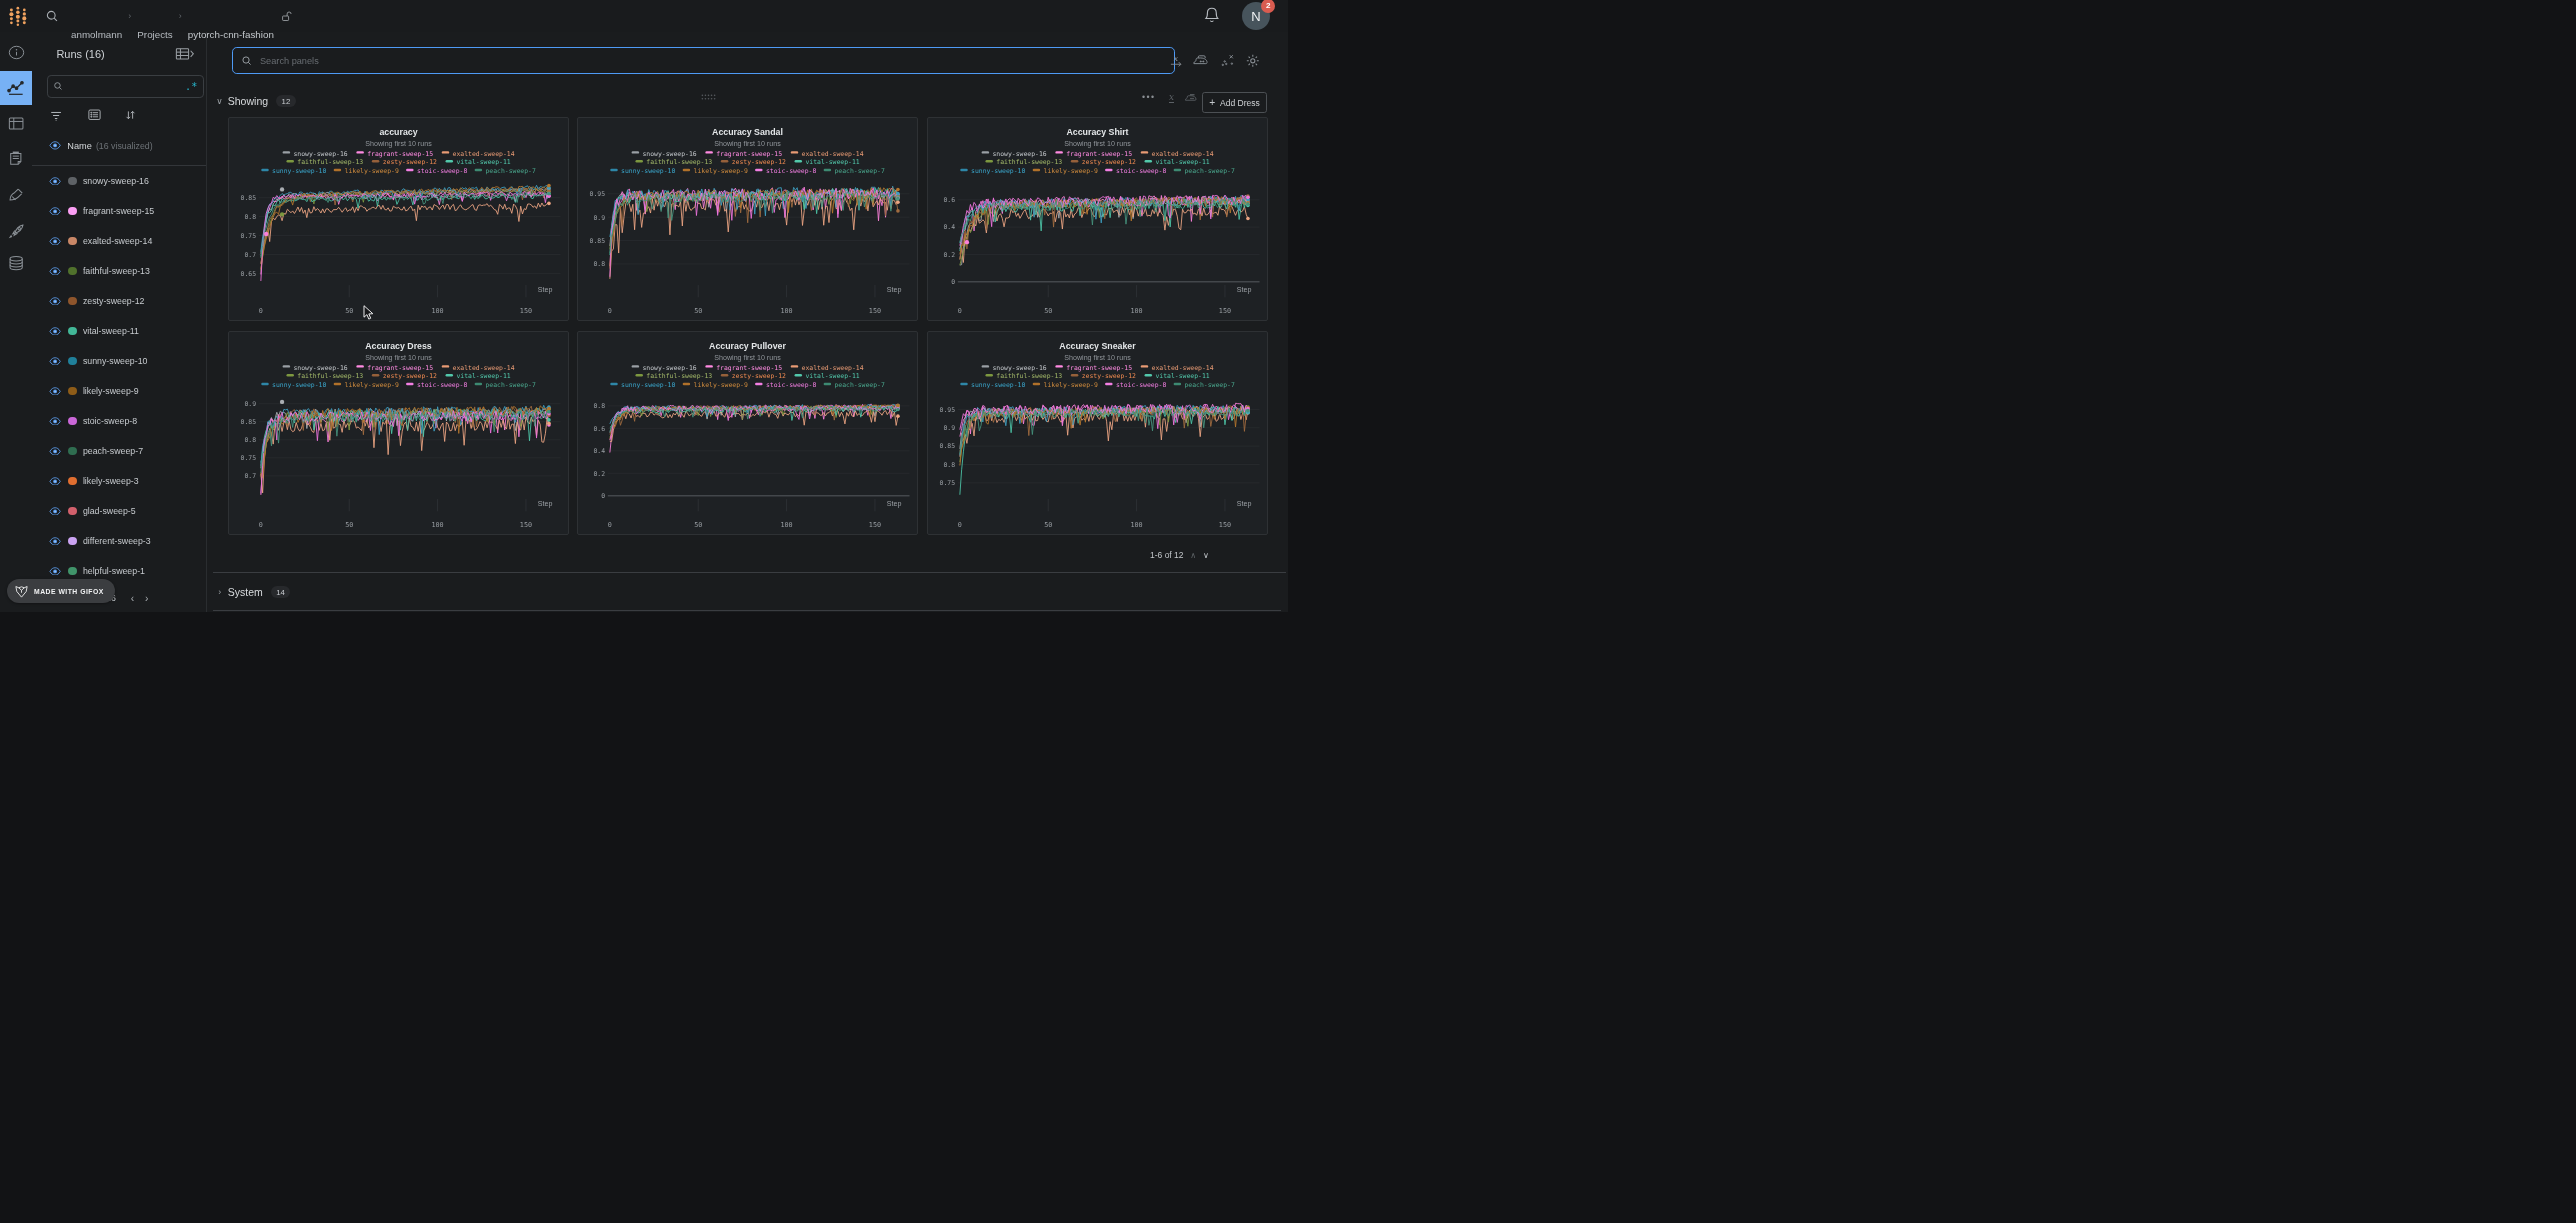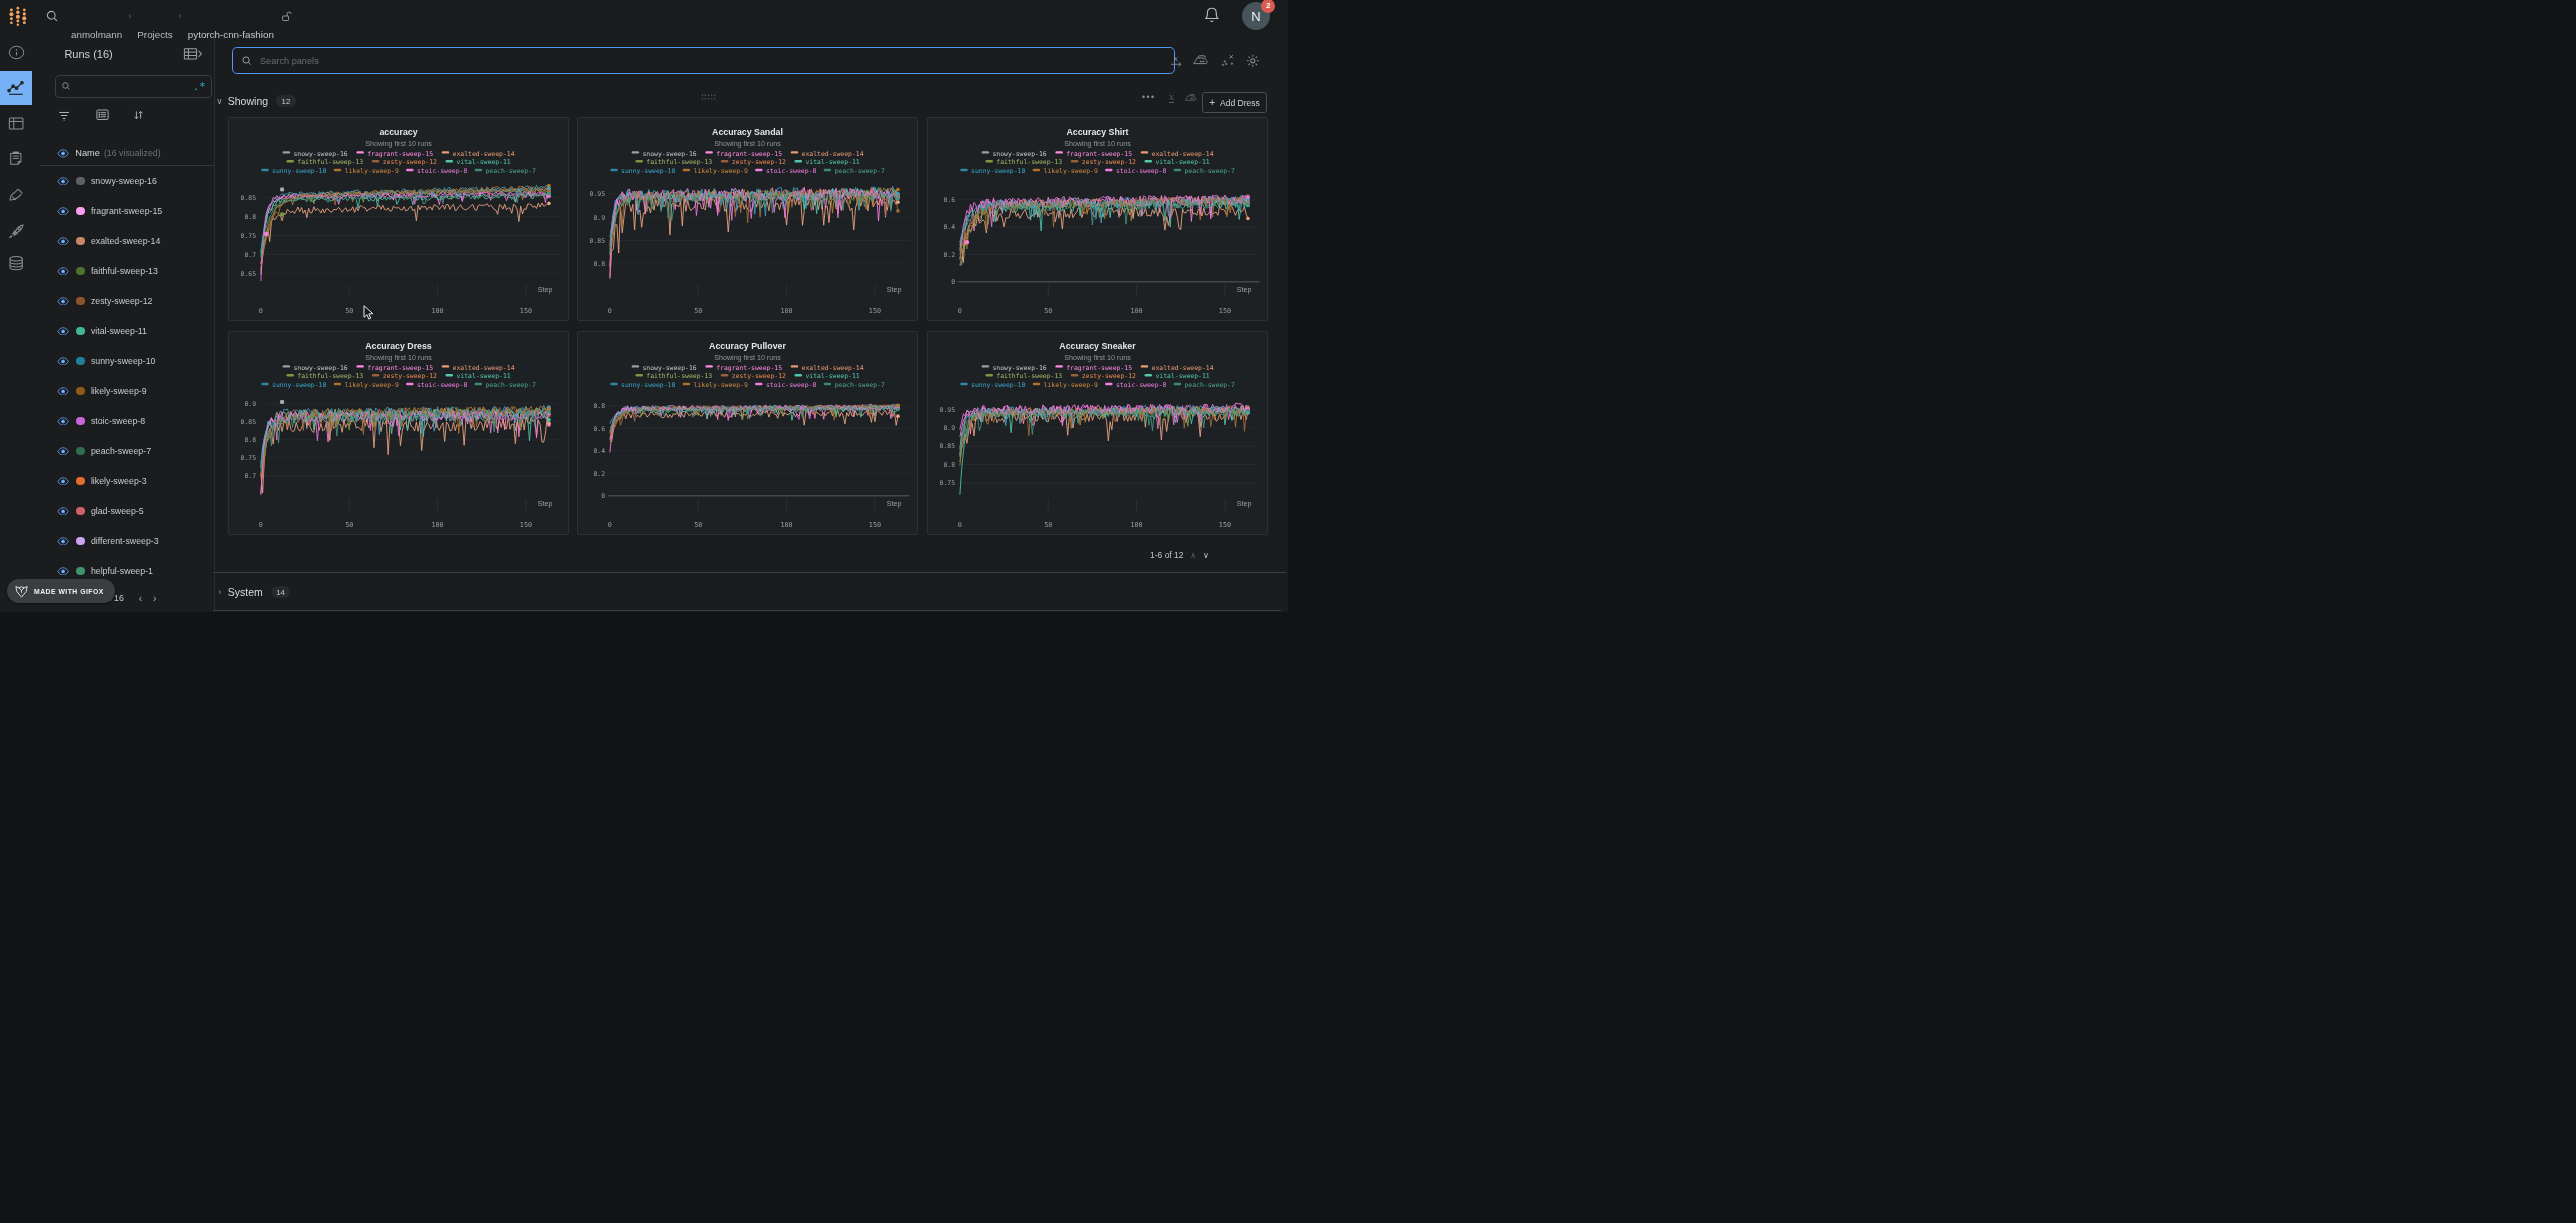--- a/index.html
+++ b/index.html
@@ -17,31 +17,31 @@
   #bell{left:1203px;top:6.1px;}
   #avatar{left:1242px;top:2px;width:28px;height:28px;border-radius:50%;background:#47545c;
           display:flex;align-items:center;justify-content:center;font-size:13px;color:#f2f4f5;font-weight:400;}
   #avatar-badge{left:1261px;top:-1.4px;width:14.3px;height:14.3px;border-radius:50%;background:#d95c50;
           display:flex;align-items:center;justify-content:center;font-size:8.1px;color:#fff;font-weight:700;}
   
   #rail{left:0;top:32px;width:32px;height:580px;background:#1a1c1e;}
   .rail-item{position:absolute;left:0;width:32px;height:30px;display:flex;align-items:center;justify-content:center;}
   .rail-active{background:#77b1f5;height:34px;}
   
-  #sidebar{left:40px;top:32px;width:174px;height:580px;border-right:0.7px solid #2a2d30;}
+  #sidebar{left:32px;top:32px;width:174px;height:580px;border-right:0.7px solid #2a2d30;}
   #runs-title{left:24.4px;top:16.3px;font-size:11px;color:#cdd1d5;}
   #runs-table-toggle{left:143px;top:13.6px;}
   #run-search{left:15px;top:43px;width:144px;height:21px;border:0.7px solid #3a3e42;border-radius:4.1px;
       display:flex;align-items:center;padding:0 5.4px;gap:4.1px;}
   #run-search input{flex:1;background:transparent;border:none;outline:none;color:#d5d8db;font-size:8.1px;min-width:0;}
   #regex-glyph{color:#26b6cc;font-size:10.2px;font-family:"DejaVu Sans Mono",monospace;}
   .side-tools{left:0;top:73px;width:174px;height:20.4px;}
   .side-tool{position:absolute;top:0;width:20.4px;height:20.4px;display:flex;align-items:center;justify-content:center;}
   #list-header{left:0;top:109px;width:174px;height:24.4px;border-bottom:0.7px solid #33363a;
-      display:flex;align-items:center;}
+      display:flex;align-items:flex-start;}
   #list-header .hdr-name{font-size:9.2px;color:#d5d8db;margin-left:6.1px;}
   #list-header .hdr-sub{font-size:8.8px;color:#6d7277;margin-left:4.1px;}
   #runs-list{left:0;top:134px;width:174px;}
   .run-row{position:relative;height:30px;display:flex;align-items:center;cursor:pointer;}
   .run-eye{margin-left:17px;width:12.2px;display:flex;}
   .run-dot{width:8.8px;height:8.8px;border-radius:50%;margin-left:6.8px;flex:none;}
   .run-label{margin-left:6.1px;font-size:8.8px;color:#c7cbcf;white-space:nowrap;}
   #side-footer{left:0;top:553px;width:174px;height:26.5px;display:flex;align-items:center;background:#1a1c1e;}
   #side-footer .pag-text{font-size:8.8px;color:#c3c7cb;}
   #side-footer .caret{font-size:6.1px;color:#c3c7cb;margin:1.4px 2.7px 0 2.7px;}

